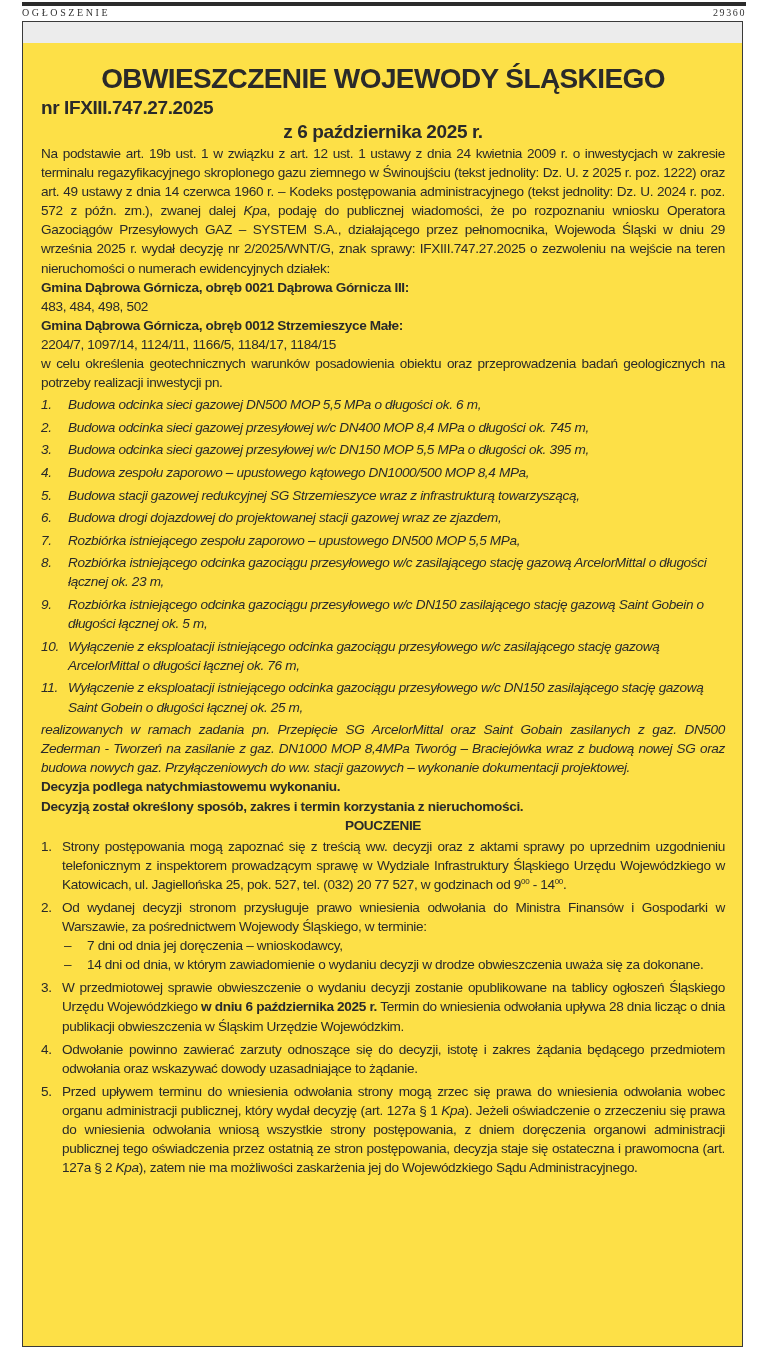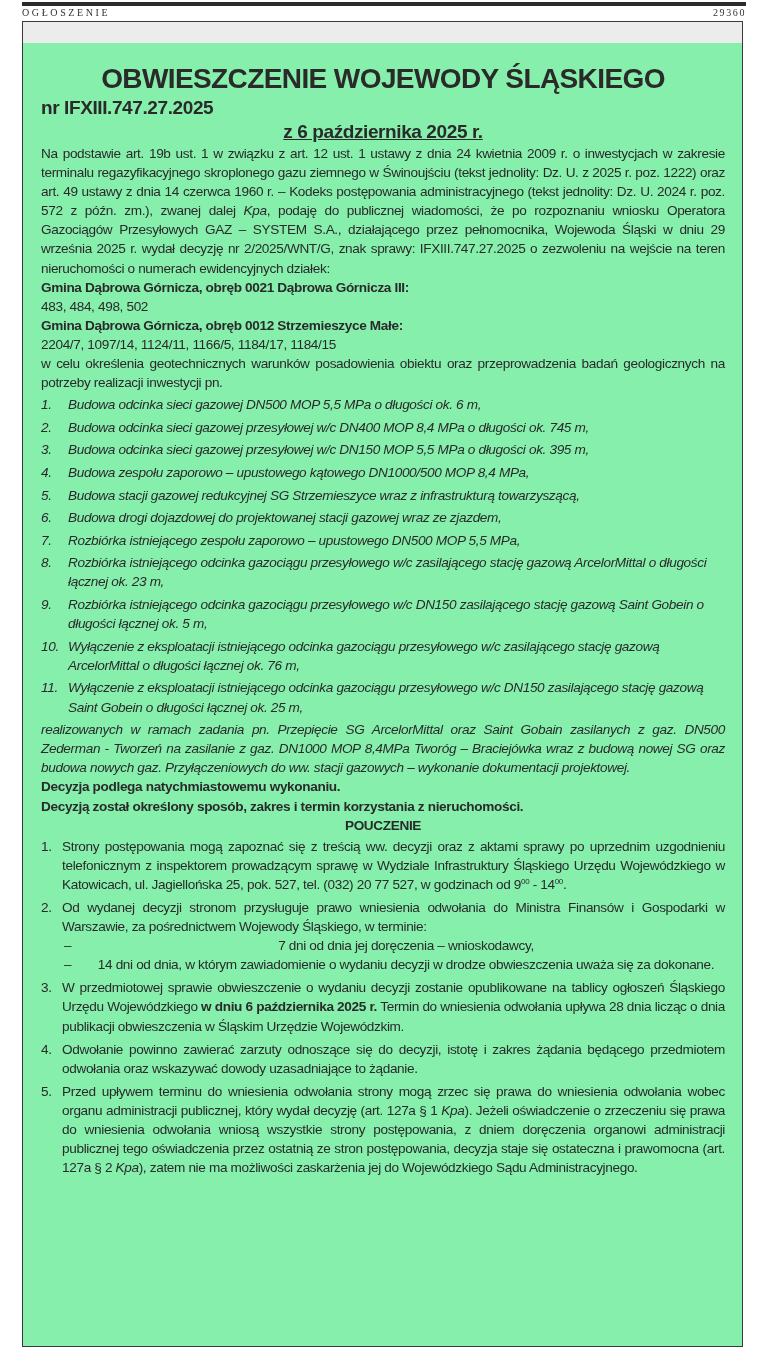--- a/index.html
+++ b/index.html
@@ -9,48 +9,48 @@
   }
   .topbar { position: absolute; left: 22px; top: 2px; width: 724px; height: 4px; background: #2b2b2b; }
   .running-head {
     position: absolute; left: 22px; top: 7px; width: 724px; height: 12px;
     font-family: "Liberation Serif", serif; font-size: 10px; letter-spacing: 2.6px; color: #333;
     display: flex; justify-content: space-between; line-height: 12px;
   }
   .running-head .pg { letter-spacing: 1.6px; }
   .frame {
     position: absolute; left: 22px; top: 21px; width: 721px; height: 1326px;
-    border: 1.5px solid #3a3a3a; box-sizing: border-box; background: #86efac;
+    border: 1.5px solid #3a3a3a; box-sizing: border-box; background: #fde047;
   }
   .band { position: absolute; left: 0; top: 0; right: 0; height: 21px; background: #ececec; }
   .content {
     position: absolute; left: 18px; top: 38px; width: 684px;
     font-size: 13.6px; line-height: 19.1px;
   }
   .cond { letter-spacing: -0.35px; }
   .t1 { text-align: center; font-weight: bold; font-size: 28px; line-height: 34px; letter-spacing: -0.6px; color: #2a2a2a; margin-top: 2px; }
   .t2 { text-align: left; font-weight: bold; font-size: 19px; line-height: 24px; letter-spacing: -0.4px; color: #2a2a2a; }
-  .t3 { text-align: center; font-weight: bold; font-size: 19px; line-height: 24px; letter-spacing: -0.4px; text-decoration: underline; }
+  .t3 { text-align: center; font-weight: bold; font-size: 19px; line-height: 24px; letter-spacing: -0.4px; }
   .t4 { text-align: center; font-weight: bold; font-size: 17.5px; line-height: 22px; letter-spacing: -0.4px; margin-bottom: 1px; }
   p { margin: 0; }
   .just { text-align: justify; }
   .mt { margin-top: 0; }
   .b { font-weight: bold; }
   .i { font-style: italic; }
   .list { margin: 3px 0 0 0; padding: 0; list-style: none; }
   .list li { display: flex; margin-bottom: 3.5px; font-style: italic; }
   .list li .num { width: 27px; flex: none; }
   .list li .txt { flex: 1; }
   .pou { margin: 2px 0 0 0; padding: 0; list-style: none; }
   .pou > li { display: flex; margin-bottom: 4px; }
   .pou > li .num { width: 21px; flex: none; }
   .pou > li .txt { flex: 1; }
   .dash { display: flex; }
   .dash .d { width: 23px; flex: none; padding-left: 2px; }
-  .dash .txt { flex: 1; text-align: center; }
+  .dash .txt { flex: 1; }
   sup { font-size: 8px; vertical-align: 5px; line-height: 0; }
   .center { text-align: center; }
 </style>
 </head>
 <body>
 
 <div class="topbar"></div>
 <div class="running-head">
   <span>OGŁOSZENIE</span>
   <span class="pg">29360</span>

